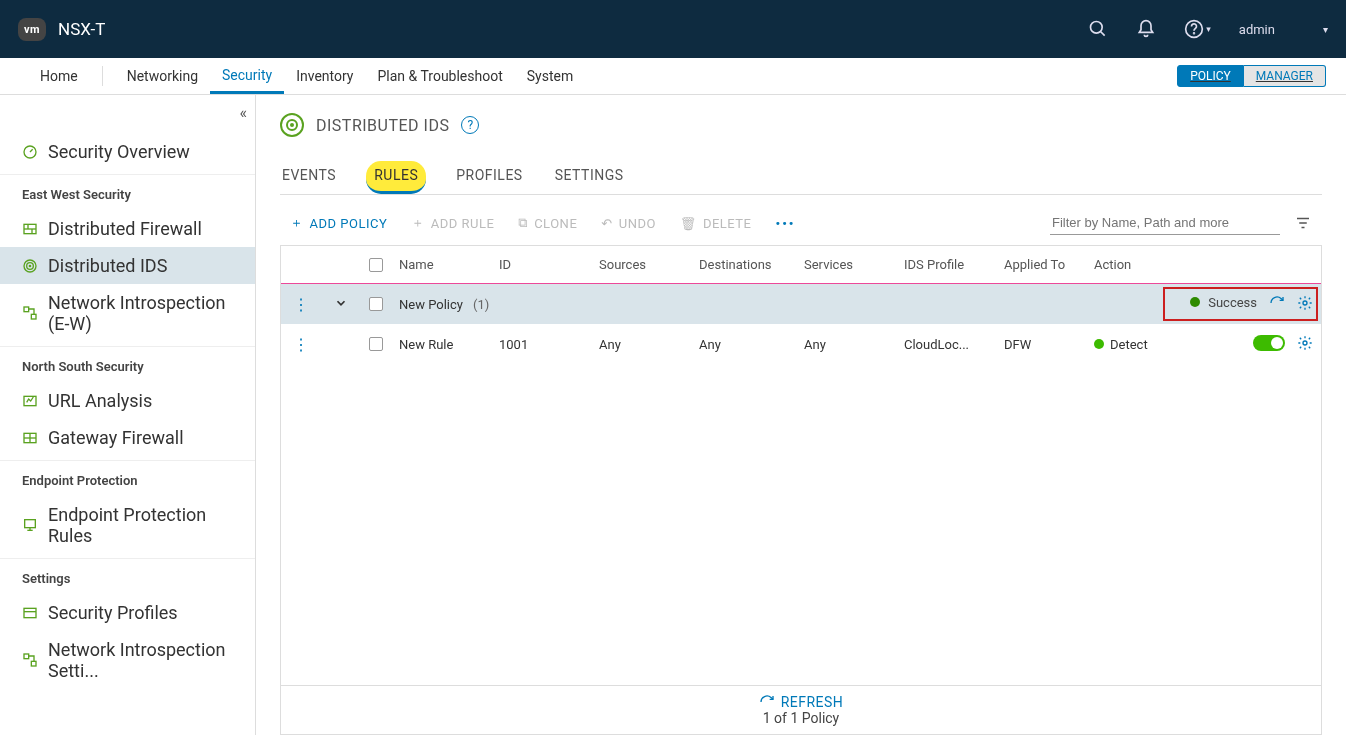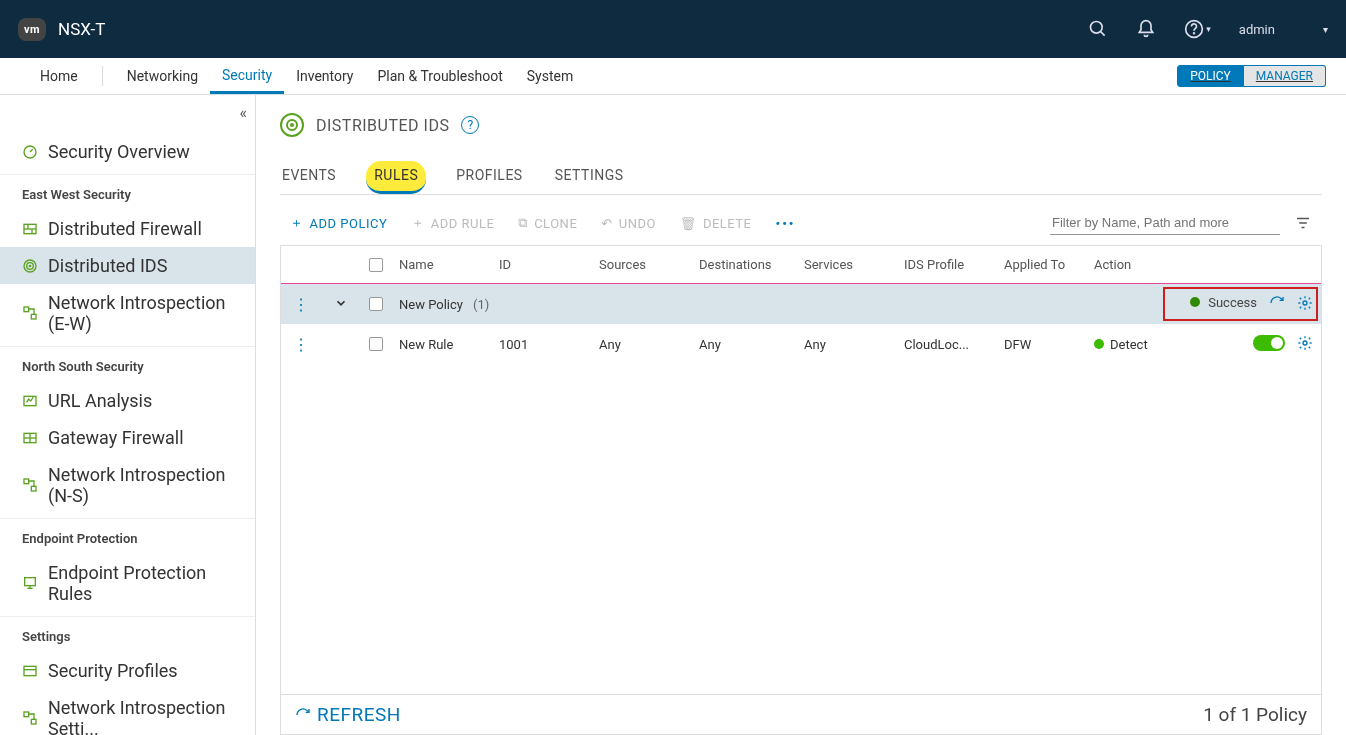--- a/index.html
+++ b/index.html
@@ -94,21 +94,21 @@
 .status-text { color:#444; }
 .refresh-ic { color:#0079b8; cursor:pointer; }
 .gear-ic { color:#0079b8; cursor:pointer; }
 .action-row-right { display:flex; align-items:flex-start; gap:12px; }
 .detect-green { width:10px; height:10px; background:#3dbb00; border-radius:50%; }
 .toggle { width:32px; height:16px; background:#3dbb00; border-radius:10px; position:relative; cursor:pointer; }
 .toggle-knob { width:12px; height:12px; background:#fff; border-radius:50%; position:absolute; top:2px; right:2px; }
 
 .table-body { flex:1; }
 
-.footer { border:1px solid #ddd; border-top:none; display:flex; align-items:center; justify-content:space-between; padding:8px 14px; font-size:19px; color:#444; }
+.footer { border:1px solid #ddd; border-top:none; display:flex; align-items:center; justify-content:flex-start; padding:8px 14px; font-size:14px; color:#444;flex-direction:column; }
 .refresh-btn { display:flex; align-items:center; gap:6px; color:#0079b8; cursor:pointer; letter-spacing:0.5px; }
 </style>
 </head>
 <body>
 
 <div class="top-header">
   <span class="vm-logo">vm</span>
   <span class="product-name">NSX-T</span>
   <div class="top-right">
     <span class="top-icon">
@@ -214,30 +214,20 @@
     <div class="sb-item">
       <span class="sb-ic">
           <svg viewBox="0 0 24 24" stroke="#5aa220" fill="none" stroke-width="2">
             <rect x="3" y="5" width="18" height="14"></rect>
             <line x1="3" y1="12" x2="21" y2="12"></line>
             <line x1="12" y1="5" x2="12" y2="19"></line>
           </svg>
         </span>
       <span>Gateway Firewall</span>
     </div>
-    <div class="sb-item">
-      <span class="sb-ic">
-          <svg viewBox="0 0 24 24" stroke="#5aa220" fill="none" stroke-width="2">
-            <rect x="3" y="3" width="7" height="7"></rect>
-            <rect x="14" y="14" width="7" height="7"></rect>
-            <path d="M10 6h8v8"></path>
-          </svg>
-        </span>
-      <span>Network Introspection (N-S)</span>
-    </div>
     <div class="sb-hr"></div>
     <div class="sb-heading">Endpoint Protection</div>
     <div class="sb-item">
       <span class="sb-ic">
           <svg viewBox="0 0 24 24" stroke="#5aa220" fill="none" stroke-width="2">
             <rect x="4" y="4" width="16" height="12"></rect>
             <line x1="8" y1="20" x2="16" y2="20"></line>
             <line x1="12" y1="16" x2="12" y2="20"></line>
           </svg>
         </span>

